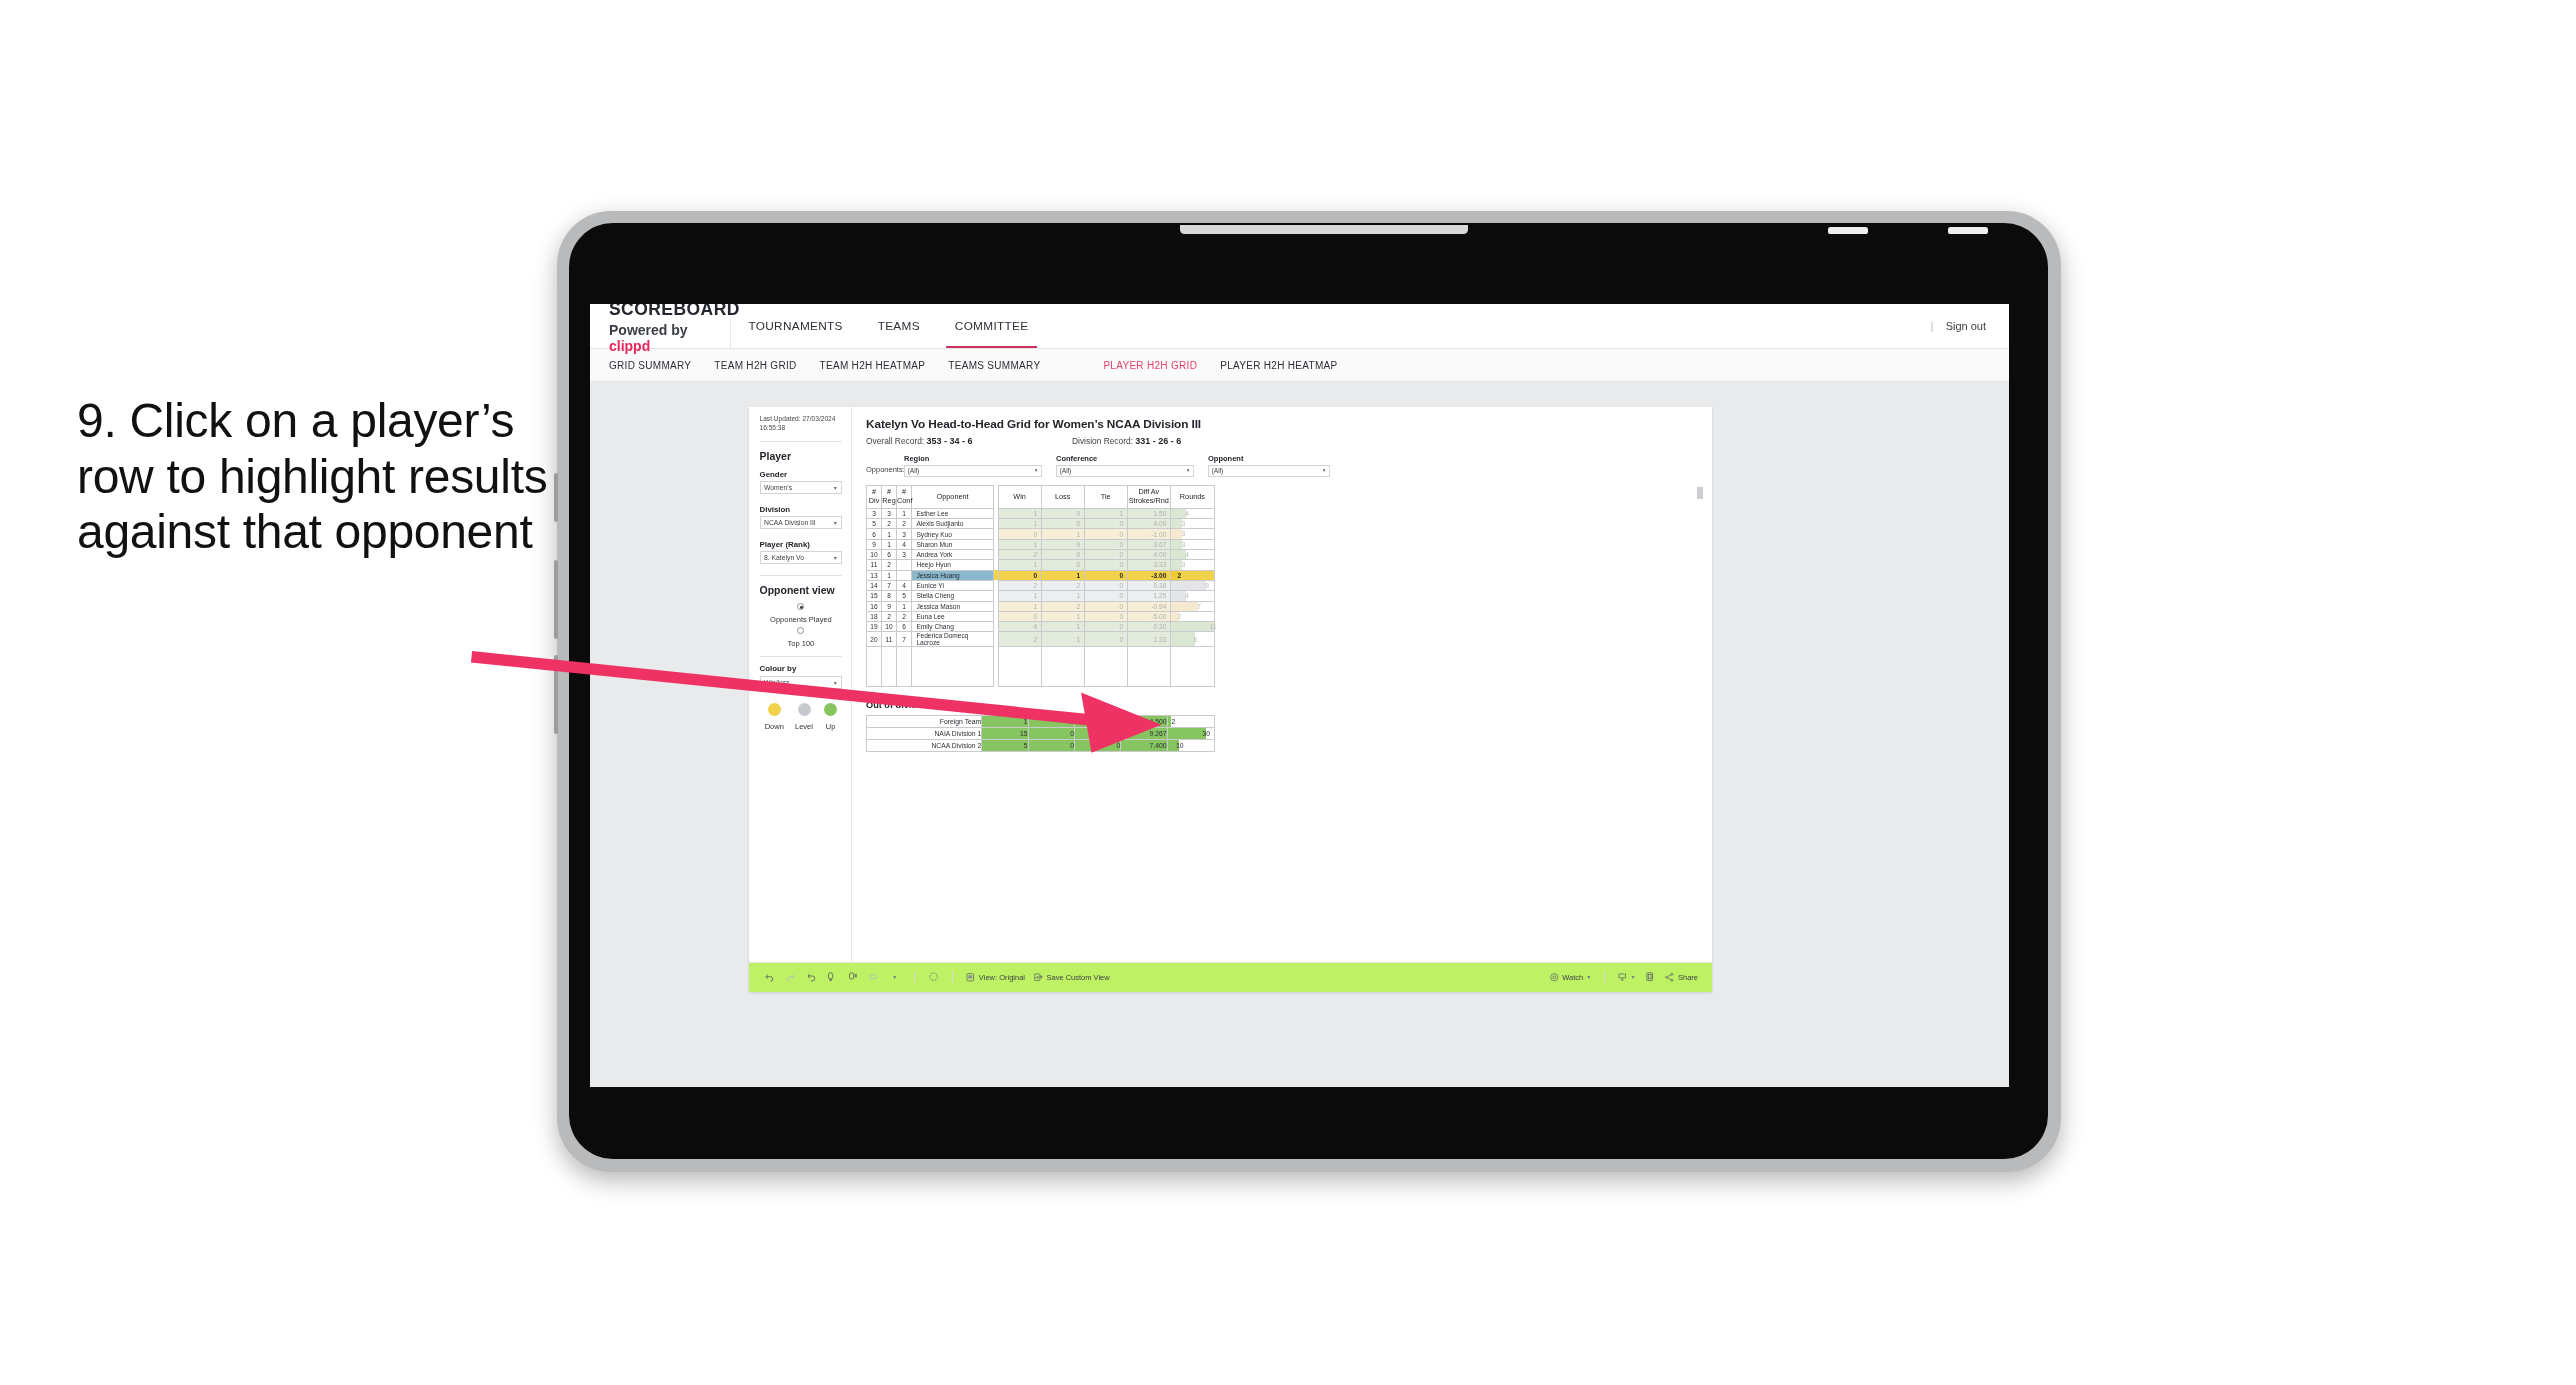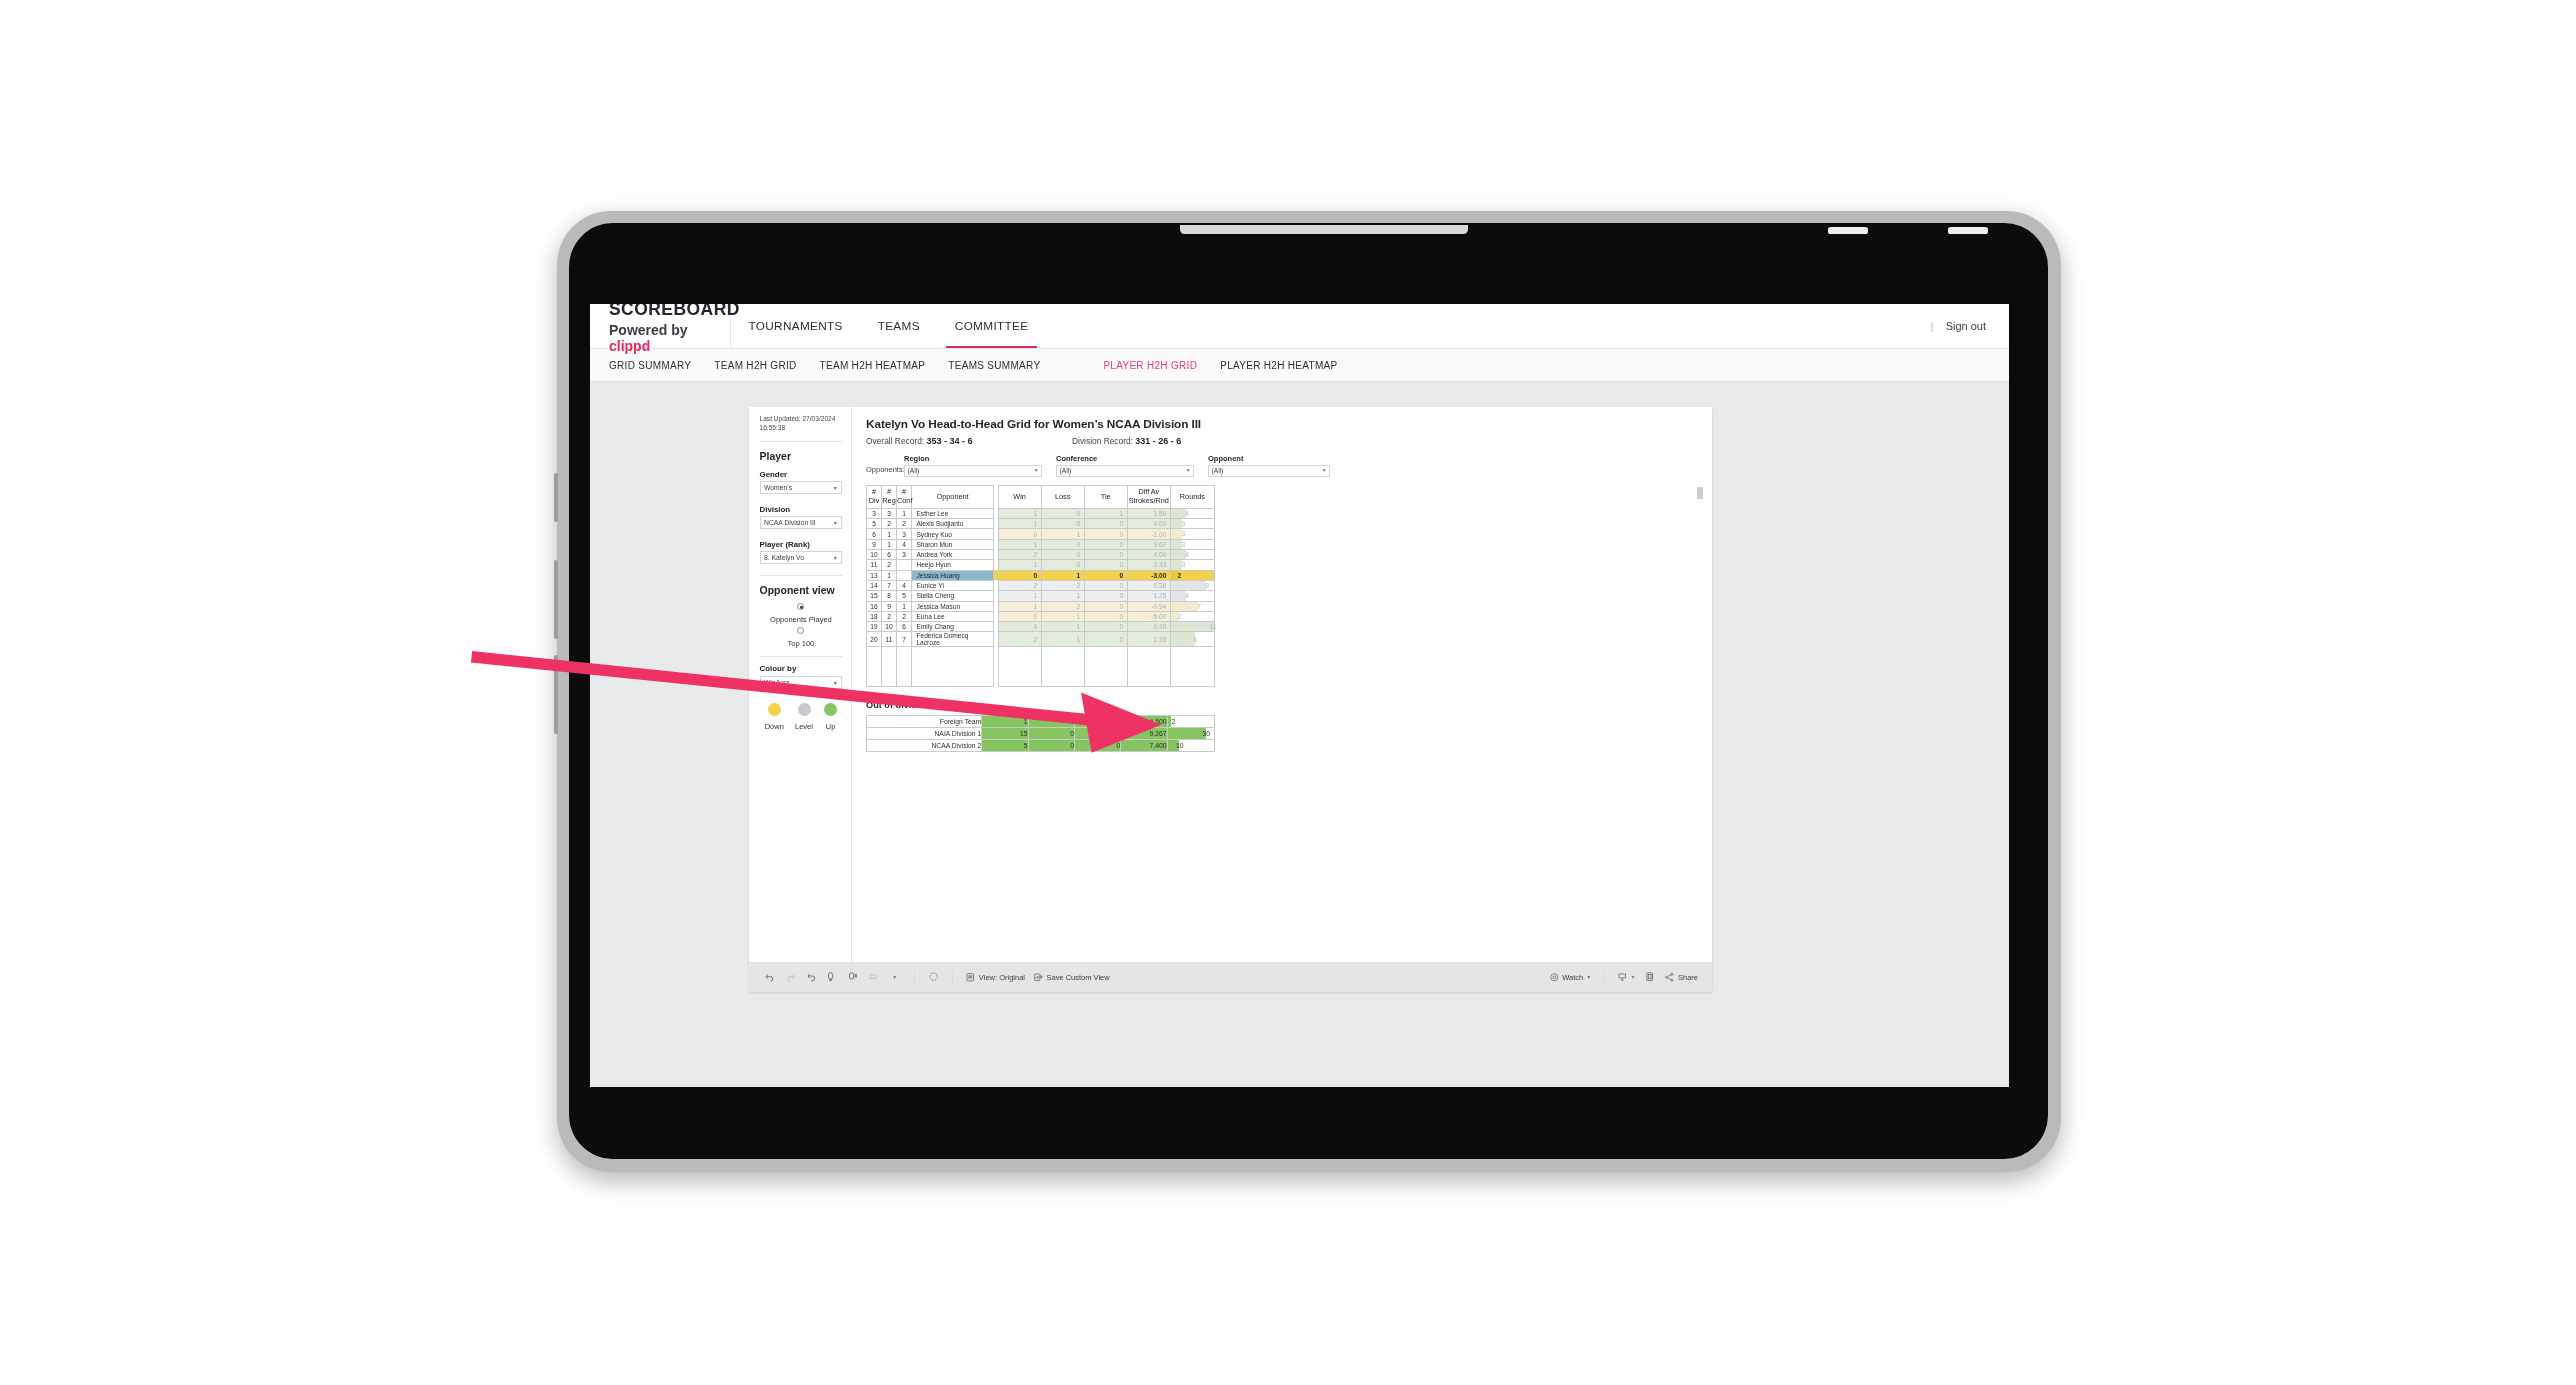--- a/index.html
+++ b/index.html
@@ -195,35 +195,36 @@
   td.o-name { width: 107px; text-align:right; padding-right:4.4px; background:#fff; }
   td.o-val { width: 43px; text-align:right; padding-right:3.5px; background:#86c55f; }
   td.o-rounds { width: 44px; position:relative; padding:0; background:#fff; }
 
   
   .vscroll { position:absolute; right:8.7px; top:80px; width:6.1px; height:157px; }
   .vscroll .thumb { position:absolute; top:0; left:0; width:6.1px; height:12.2px; background:#cdced1; }
 
   
   .toolbar {
-    height: 30px; border-top:0.9px solid #e4e4e6; background:#e5e5e5;
+    height: 30px; border-top:0.9px solid #e4e4e6; background:#bef264;
     display:flex; align-items:center; padding: 0 14px; gap: 7.9px;
     font-size: 7.5px; color:#4a4d53;
   }
   .tb-ico { width:13px; height:13px; display:flex; align-items:center; justify-content:center; cursor:pointer; color:#5d6066; }
   .tb-sep { width:0.9px; height:11.4px; background:#d9dadd; margin: 0 4.4px; }
   .tb-btn { display:flex; align-items:center; gap:3.1px; cursor:pointer; color:#3c3f45; }
   .tb-spacer { flex:1; }
   svg { display:block; }
 </style>
 </head>
 <body>
 
 <div class="page">
 
+  <div class="caption">9. Click on a player’s row to highlight results against that opponent</div>
 
   <div class="device">
     <div class="side-btn sb1"></div>
     <div class="side-btn sb2"></div>
     <div class="side-btn sb3"></div>
     <div class="device-screen">
       <div class="cam-strip">
         <div class="cam-dot1"></div>
         <div class="cam-dot2"></div>
       </div>

